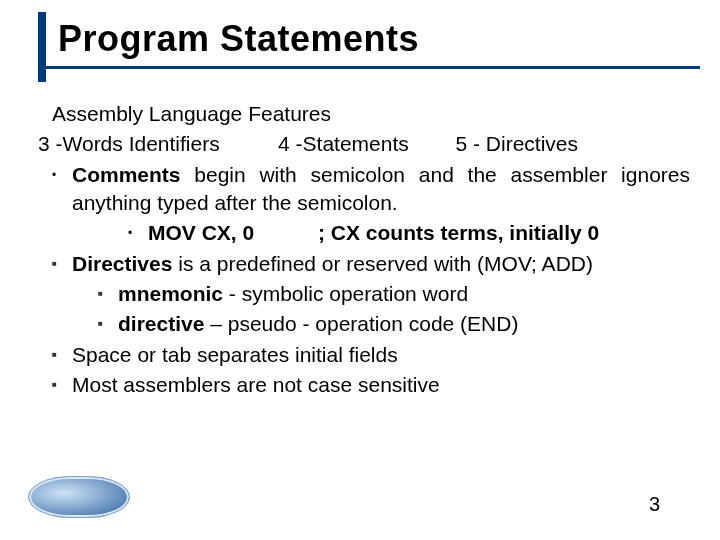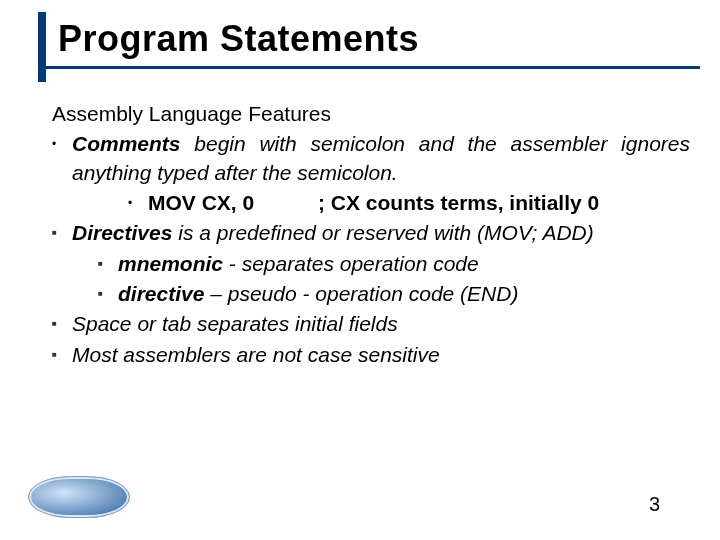--- a/index.html
+++ b/index.html
@@ -69,21 +69,21 @@
   .bullet-row.indent1 { margin-left: 14px; }
   .bullet-row.indent2 { margin-left: 60px; }
   .bul {
     width: 20px;
     flex: 0 0 20px;
     font-size: 12px;
     padding-top: 6px;
     color: #000;
   }
   .bul.square { font-size: 8px; padding-top: 9px; color:#333; }
-  .txt { flex: 1; font-style: italic; }
+  .txt { flex: 1; }
   .justify { text-align: justify; }
   .b { font-weight: bold; }
   .example-row {
     display:flex;
     margin: 2px 0 2px 90px;
     align-items:flex-start;
   }
   .example-row .bul { width:20px; flex:0 0 20px;}
   .ex-left { flex:0 0 170px;}
   .ex-right { flex:1;}
@@ -114,20 +114,27 @@
   <div class="title-wrap">
     <div class="title-accent"></div>
     <div class="title">Program Statements</div>
     <div class="title-rule"></div>
   </div>
 
   <div class="body">
 
     <div class="subhead">Assembly Language Features</div>
 
+    <div class="line">
+      <span>3 -Words Identifiers</span>
+      &nbsp;&nbsp;&nbsp;&nbsp;&nbsp;&nbsp;&nbsp;&nbsp;
+      <span>4 -Statements</span>
+      &nbsp;&nbsp;&nbsp;&nbsp;&nbsp;&nbsp;
+      <span>5 - Directives</span>
+    </div>
 
     <div class="bullet-row indent1">
       <div class="bul">•</div>
       <div class="txt justify">
         <span class="b">Comments</span><span> begin with semicolon and the assembler ignores anything typed after the semicolon.</span>
       </div>
     </div>
 
     <div class="example-row">
       <div class="bul">•</div>
@@ -138,21 +145,21 @@
     <div class="bullet-row indent1">
       <div class="bul square">■</div>
       <div class="txt">
         <span class="b">Directives</span><span> is a predefined or reserved with (MOV; ADD)</span>
       </div>
     </div>
 
     <div class="bullet-row indent2">
       <div class="bul square">■</div>
       <div class="txt">
-        <span class="b">mnemonic</span><span> - separates operation code</span>
+        <span class="b">mnemonic</span><span> - symbolic operation word</span>
       </div>
     </div>
 
     <div class="bullet-row indent2">
       <div class="bul square">■</div>
       <div class="txt">
         <span class="b">directive</span><span> – pseudo - operation code (END)</span>
       </div>
     </div>
 

